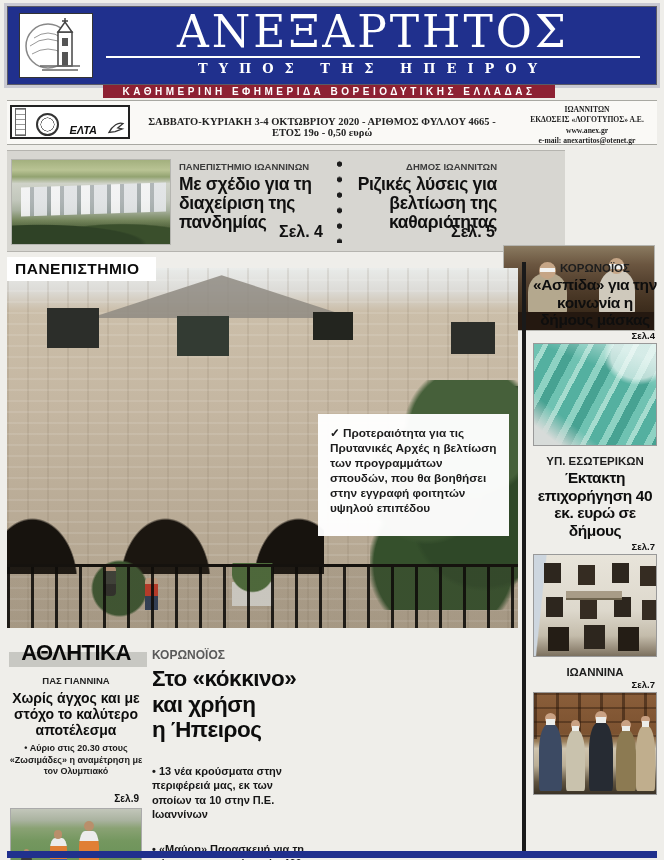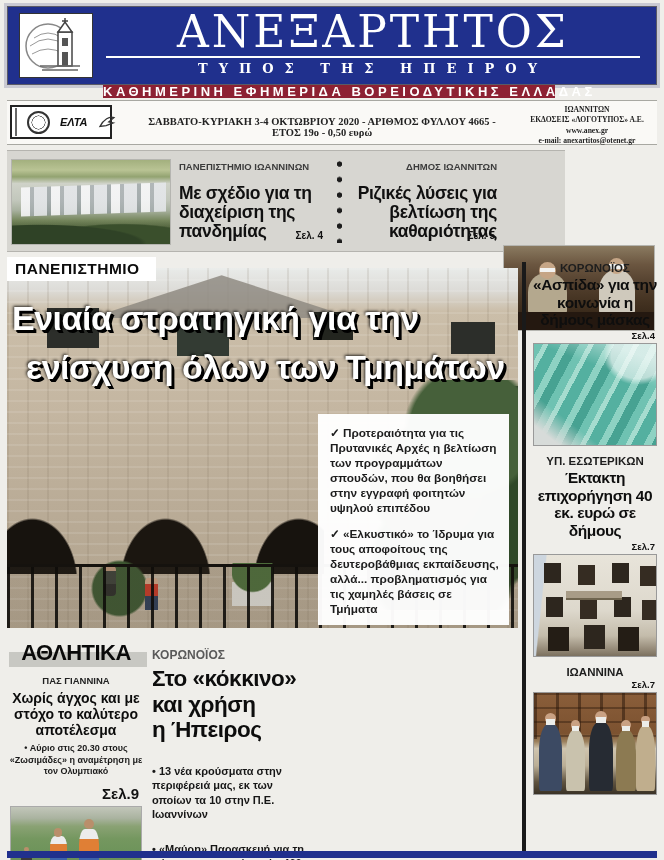--- a/index.html
+++ b/index.html
@@ -11,46 +11,46 @@
             border:1px solid #5a5a66;box-shadow:0 0 0 3px #c9c9d2;}
   .logo-box{position:absolute;left:11px;top:6px;width:72px;height:63px;background:#fff;border:1px solid #333;}
   .logo-box svg{width:100%;height:100%;}
   .mast-text{position:absolute;left:92px;right:10px;top:0;height:100%;}
   .mast-title{margin-top:2px;font-family:"DejaVu Serif","Liberation Serif",serif;font-size:44px;line-height:46px;
               color:#fff;text-align:center;letter-spacing:3px;white-space:nowrap;}
   .mast-rule{height:2px;background:#fff;margin:1px 6px 3px;}
   .mast-sub{font-family:"DejaVu Serif","Liberation Serif",serif;font-size:13px;color:#fff;text-align:center;
             letter-spacing:11px;font-weight:bold;white-space:nowrap;}
   .tagline{position:absolute;left:103px;top:85px;width:452px;height:13px;background:#8d2133;color:#fff;
-           font-size:13px;font-weight:bold;letter-spacing:3.5px;text-align:center;line-height:13px;white-space:nowrap;}
+           font-size:10px;font-weight:bold;letter-spacing:3.5px;text-align:center;line-height:13px;white-space:nowrap;}
 
   
   .infobar{position:absolute;left:7px;top:100px;width:650px;height:43px;background:#faf9f6;
            border-top:1px solid #a8a8a2;border-bottom:1px solid #a8a8a2;}
-  .elta{position:absolute;left:3px;top:4px;width:102px;height:34px;border:2px solid #222;background:#fff;
-        display:flex;align-items:center;gap:10px;padding:1px 3px;box-sizing:border-box;}
+  .elta{position:absolute;left:3px;top:4px;width:120px;height:34px;border:2px solid #222;background:#fff;
+        display:flex;align-items:flex-end;gap:10px;padding:1px 3px;box-sizing:border-box;}
   .elta-lines{width:30px;height:26px;border:1px solid #666;
         background:repeating-linear-gradient(180deg,#999 0 1px,transparent 1px 5px);}
   .elta-stamp{width:19px;height:19px;border:2px solid #333;border-radius:50%;flex:none;
         background:radial-gradient(circle,#fff 0 45%,#777 46% 52%,#fff 53%);}
   .elta-name{font-weight:bold;font-style:italic;font-size:11px;color:#111;}
   .elta svg{width:18px;height:16px;flex:none;}
   .issue{position:absolute;left:130px;right:150px;top:15px;text-align:center;
          font-family:"Liberation Serif",serif;font-weight:bold;font-size:10.5px;color:#222;}
   .owner{position:absolute;right:4px;top:4px;width:132px;text-align:center;font-size:7.6px;line-height:1.35;
          color:#222;font-family:"Liberation Serif",serif;font-weight:bold;}
 
   
   .strip{position:absolute;left:7px;top:150px;width:558px;height:100px;background:#d7d6d1;
          border-top:1px solid #b5b4af;border-bottom:1px solid #b5b4af;}
   .t-photo1{position:absolute;left:4px;top:8px;width:158px;height:84px;border:1px solid #b5b5b0;}
   .t-text1{position:absolute;left:172px;top:10px;width:146px;height:80px;}
   .t-kicker{font-size:9.5px;font-weight:bold;color:#3c3c3c;}
-  .t-title{margin-top:12px;font-size:17.5px;line-height:1.08;font-weight:800;color:#101010;letter-spacing:-.3px;}
-  .t-page{position:absolute;right:2px;bottom:0;font-size:10px;font-weight:bold;color:#111;}
+  .t-title{margin-top:3px;font-size:17.5px;line-height:1.08;font-weight:800;color:#101010;letter-spacing:-.3px;}
+  .t-page{position:absolute;right:2px;bottom:0;font-size:16px;font-weight:bold;color:#111;}
   .dots{position:absolute;left:328px;top:8px;bottom:8px;width:9px;
         background-image:radial-gradient(circle at 4.5px 5px,#1c1c1c 2.4px,transparent 2.9px);
         background-size:9px 15.5px;background-repeat:repeat-y;}
   .t-text2{position:absolute;left:344px;top:10px;width:146px;height:80px;text-align:right;}
   .t-photo2{position:absolute;left:496px;top:8px;width:150px;height:84px;border:1px solid #b5b5b0;}
 
   
   .lead-photo{position:absolute;left:7px;top:268px;width:511px;height:360px;}
   .lead-kicker{position:absolute;left:7px;top:257px;background:#fff;padding:3px 16px 3px 8px;
                font-size:15.5px;font-weight:800;letter-spacing:.5px;z-index:4;color:#0c0c0c;}
@@ -74,21 +74,21 @@
   .s-photo{width:122px;height:101px;margin:2px auto 0;border:1px solid #999;}
 
   
   .sports{position:absolute;left:7px;top:640px;width:138px;text-align:center;}
   .sports-hwrap{position:relative;height:26px;}
   .sports-hbar{position:absolute;left:2px;right:-2px;top:12px;height:15px;background:#c8c8c3;}
   .sports-h{position:relative;font-size:22px;font-weight:900;letter-spacing:-.5px;color:#0a0a0a;}
   .sports-kicker{margin-top:9px;font-size:9.5px;font-weight:bold;color:#222;}
   .sports-title{margin-top:4px;font-size:14px;font-weight:800;line-height:1.15;color:#0c0c0c;}
   .sports-bullet{margin-top:5px;font-size:9px;font-weight:bold;line-height:1.25;color:#1a1a1a;}
-  .sports-page{text-align:right;font-size:15px;font-weight:bold;margin-top:8px;padding-right:6px;}
+  .sports-page{text-align:right;font-size:10px;font-weight:bold;margin-top:16px;padding-right:6px;}
   .sports-photo{margin:4px auto 0;width:130px;height:80px;border:1px solid #aaa;}
 
   
   .covid{position:absolute;left:152px;top:648px;width:157px;}
   .covid-kicker{font-size:12px;font-weight:bold;color:#5a5a5a;}
   .covid-title{margin-top:4px;font-size:22.5px;font-weight:800;line-height:1.14;letter-spacing:-.5px;color:#0d0d0d;}
   .covid-b{margin-top:21px;font-size:11px;font-weight:bold;line-height:1.3;color:#161616;}
 
   .bottom-bar{position:absolute;left:7px;top:851px;width:650px;height:7px;background:#20308d;}
 
@@ -245,27 +245,22 @@
     <span class="u-win"></span>
     <span class="u-arches"></span>
     <span class="u-tree"></span>
     <span class="u-bush"></span>
     <span class="u-planter"></span>
     <span class="u-person-dark"></span>
     <span class="u-person-red"></span>
     <span class="u-fence"></span>
   </div>
   <div class="lead-kicker">ΠΑΝΕΠΙΣΤΗΜΙΟ</div>
-  <div class="headline">
-    <div class="hl">Ενιαία στρατηγική για την</div>
-    <div class="hl hl2">ενίσχυση όλων των Τμημάτων</div>
-  </div>
   <div class="lead-box">
     <p><span class="chk">✓</span><span>Προτεραιότητα για τις Πρυτανικές Αρχές η βελτίωση των προγραμμάτων σπουδών, που θα βοηθήσει στην εγγραφή φοιτητών υψηλού επιπέδου</span></p>
-    <p><span class="chk">✓</span><span>«Ελκυστικό» το Ίδρυμα για τους αποφοίτους της δευτεροβάθμιας εκπαίδευσης, αλλά... προβληματισμός για τις χαμηλές βάσεις σε Τμήματα</span></p>
 
   </div>
 
   <div class="vrule"></div>
 
   <div class="rail">
     <div class="story">
       <div class="s-kicker">ΚΟΡΩΝΟΪΟΣ</div>
       <div class="s-title">«Ασπίδα» για την κοινωνία η δήμους μάσκας</div>
       <div class="s-page">Σελ.4</div>

